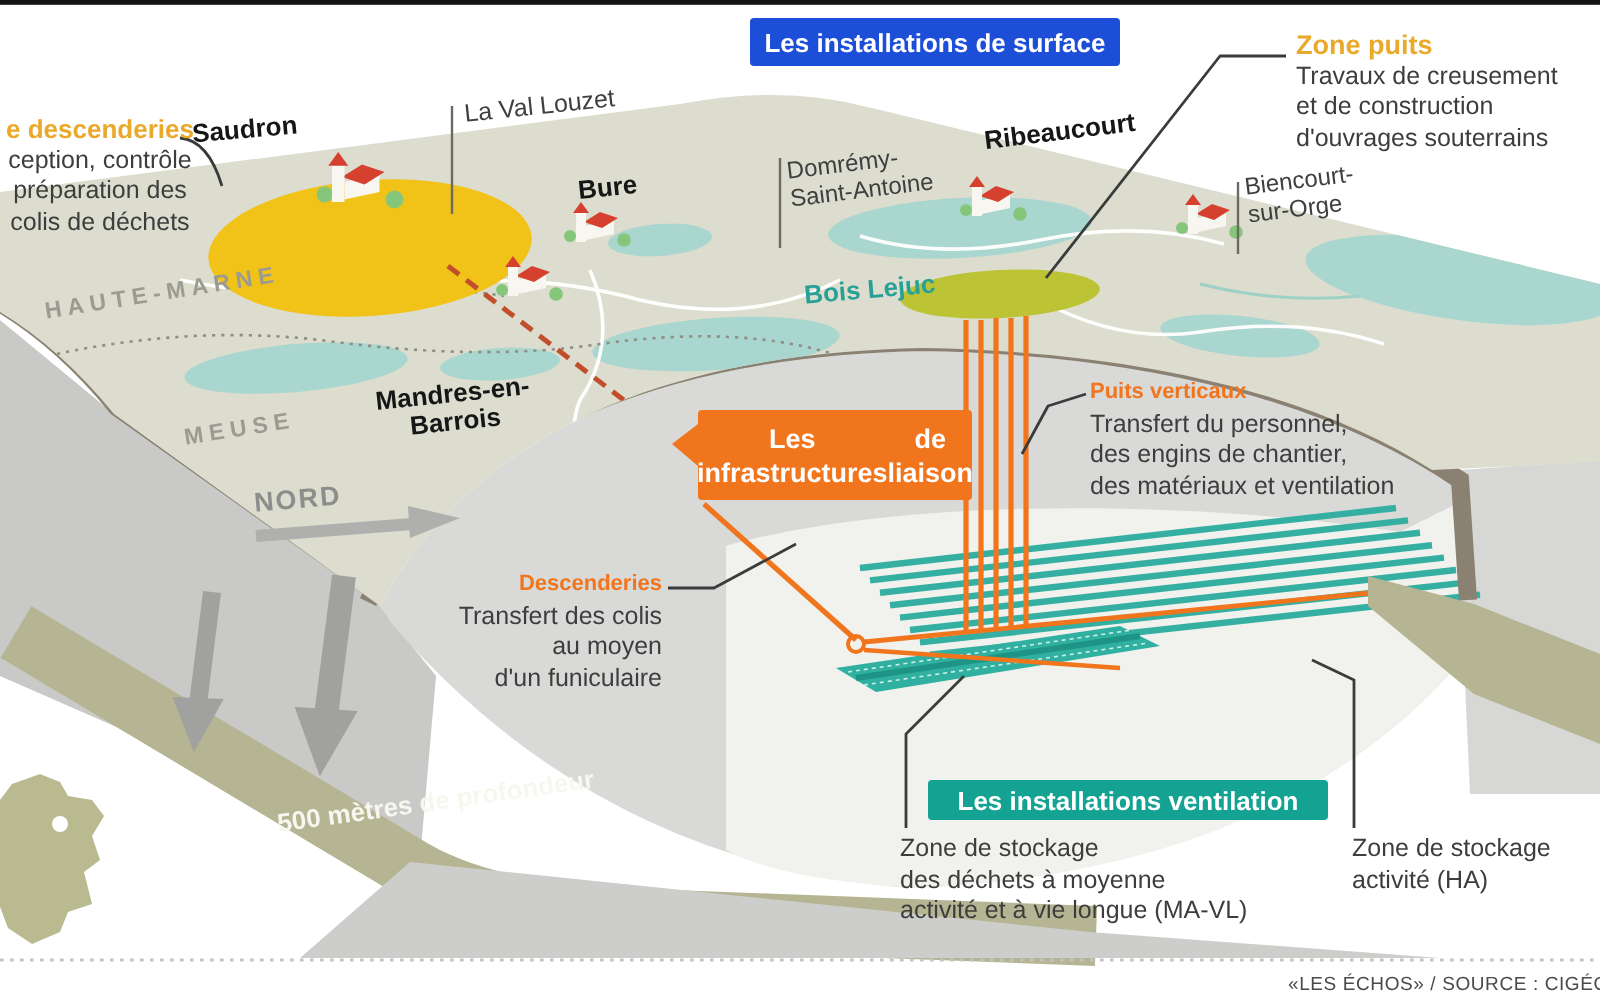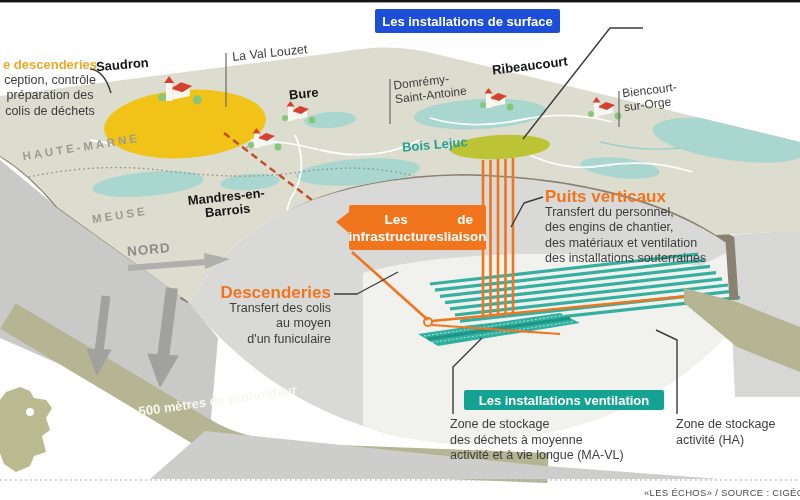--- a/index.html
+++ b/index.html
@@ -3,21 +3,21 @@
 <meta charset="utf-8">
 <style>
   html,body{margin:0;padding:0;background:#fff;}
   #stage{position:relative;width:800px;height:500px;overflow:hidden;background:#fff;
          font-family:"Liberation Sans",sans-serif;}
   #scene{position:absolute;left:0;top:0;}
   .lbl{position:absolute;color:#3d3d3d;font-size:12.5px;line-height:15.5px;white-space:nowrap;}
   .title{font-size:19px;line-height:22px;font-weight:bold;color:#141414;letter-spacing:-0.2px;}
   .bold{font-weight:bold;color:#161616;font-size:13px;}
   .gold{color:#e9a92a;font-weight:bold;font-size:13px;}
-  .orangeh{color:#f0751d;font-weight:bold;font-size:17px;}
+  .orangeh{color:#f0751d;font-weight:bold;font-size:11px;}
   .box{position:absolute;display:flex;align-items:center;justify-content:center;
        color:#fff;font-weight:bold;font-size:13px;border-radius:2px;text-align:center;}
   .dept{color:#9b9b92;font-size:11.5px;letter-spacing:3px;font-weight:bold;}
   .teal-lbl{color:#27a195;font-weight:bold;font-size:13px;}
   .small-lbl{font-size:12px;line-height:14px;color:#3f3f3f;}
   .blk{line-height:15.5px;}
 </style>
 </head>
 <body>
 <div id="stage">
@@ -200,20 +200,28 @@
   </g>
 
   <line x1="0" y1="480" x2="800" y2="480" stroke="#C4C4C0" stroke-width="1.6" stroke-dasharray="1.8,3.2"></line>
 </svg>
 
 
 <div class="box" style="left:375px;top:9px;width:185px;height:24px;background:#1d4ed8;">
   <span>Les installations de surface</span>
 </div>
 
+<div class="lbl" style="left:648px;top:15px;">
+  <div class="gold" style="font-size:13.5px;">Zone puits</div>
+  <div class="blk">
+    <div>Travaux de creusement</div>
+    <div>et de construction</div>
+    <div>d'ouvrages souterrains</div>
+  </div>
+</div>
 
 <div class="lbl" style="left:-4px;top:57px;width:108px;text-align:center;">
   <div class="gold">e descenderies</div>
   <div class="blk">
     <div>ception, contrôle</div>
     <div>préparation des</div>
     <div>colis de déchets</div>
   </div>
 </div>
 
@@ -243,21 +251,20 @@
   <span>Les infrastructures</span>
   <span>de liaison</span>
 </div>
 
 <div class="lbl" style="left:545px;top:189px;">
   <div class="orangeh">Puits verticaux</div>
   <div class="blk">
     <div>Transfert du personnel,</div>
     <div>des engins de chantier,</div>
     <div>des matériaux et ventilation</div>
-    <div>des installations souterraines</div>
   </div>
 </div>
 
 <div class="lbl" style="left:185px;top:285px;width:146px;text-align:right;">
   <div class="orangeh">Descenderies</div>
   <div class="blk">
     <div>Transfert des colis</div>
     <div>au moyen</div>
     <div>d'un funiculaire</div>
   </div>

